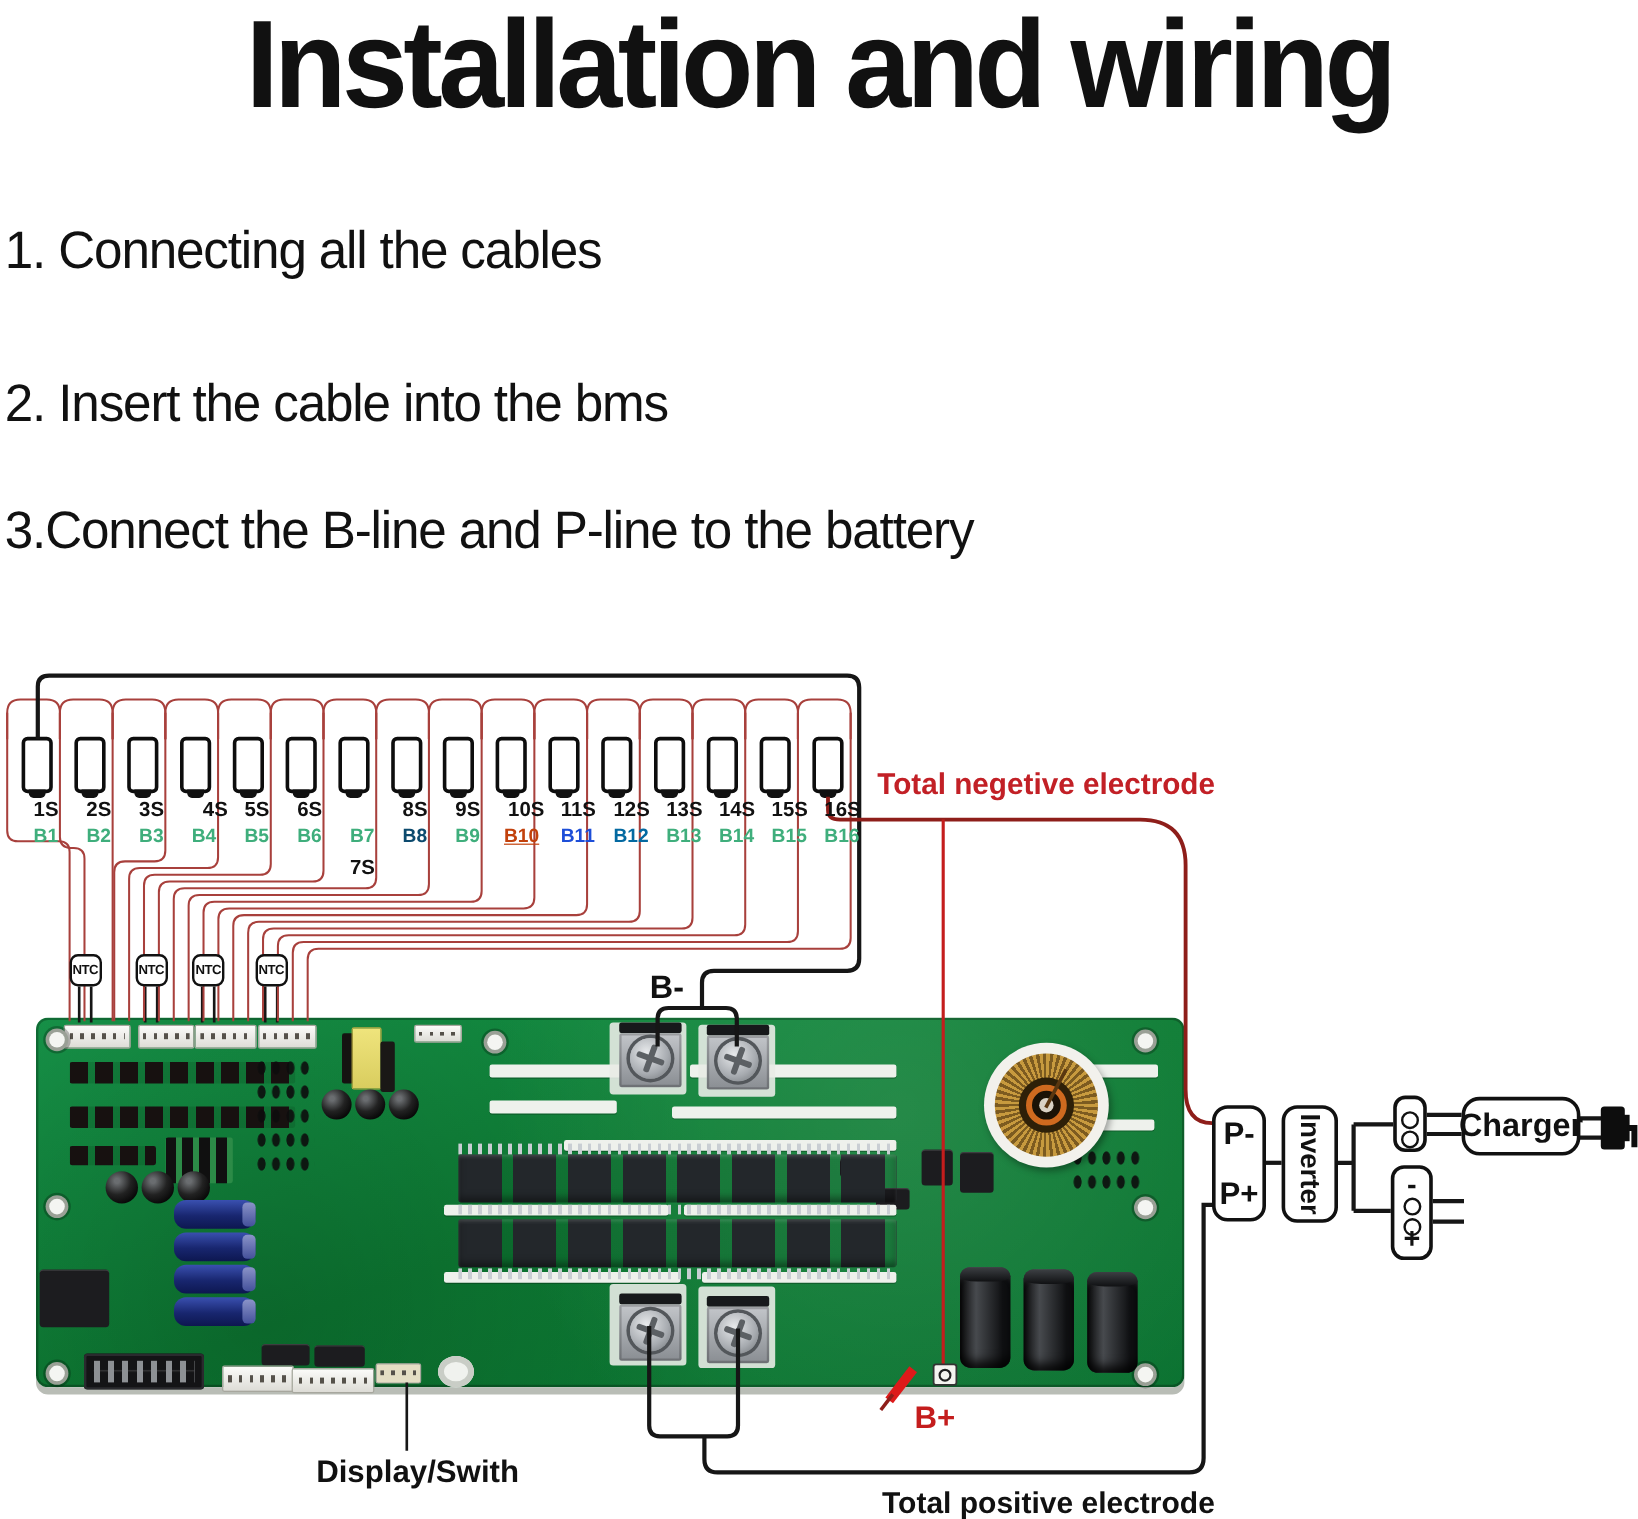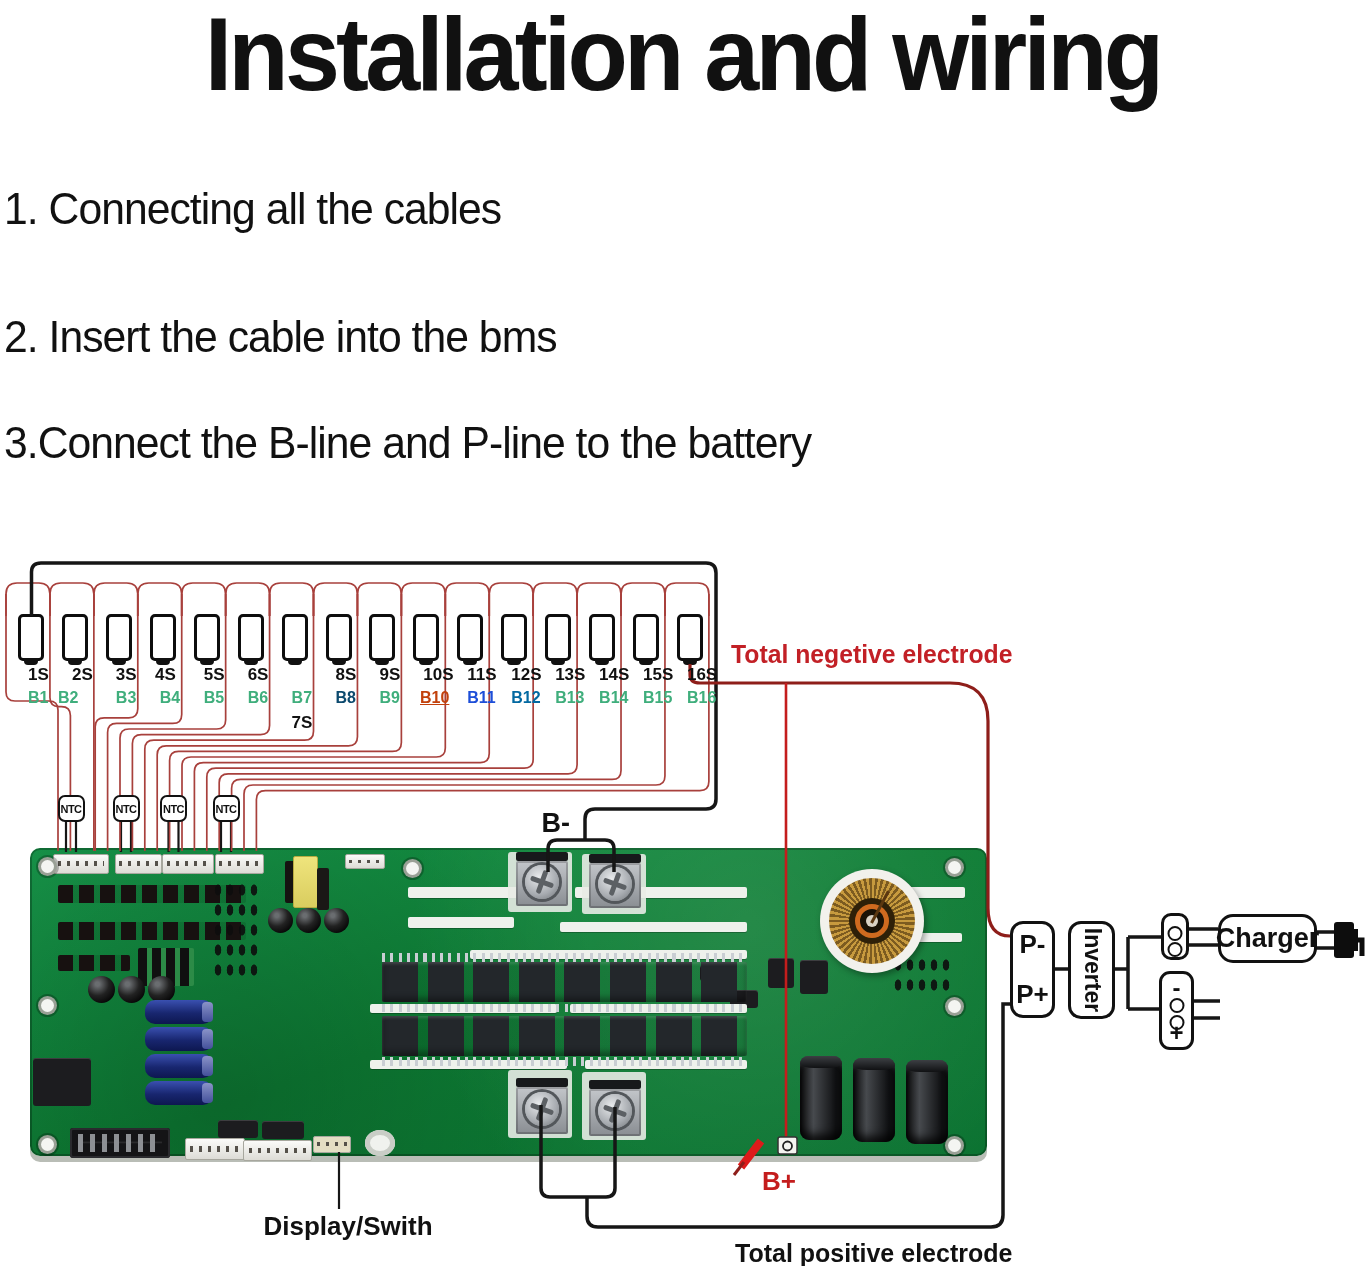--- a/index.html
+++ b/index.html
@@ -190,30 +190,30 @@
   <div id="cells">
       <div class="cell" style="left: 18px;">
         <div class="nub"></div>
       </div>
       <div class="slab" style="left: 28px;">1S</div>
       <div class="blab" style="left: 28px; color: rgb(63, 174, 124);">B1</div>
       <div class="cell" style="left: 61.93px;">
         <div class="nub"></div>
       </div>
       <div class="slab" style="left: 71.93px;">2S</div>
-      <div class="blab" style="left: 58px; color: rgb(63, 174, 124);">B2</div>
+      <div class="blab" style="left: 72px; color: rgb(63, 174, 124);">B2</div>
       <div class="cell" style="left: 105.86px;">
         <div class="nub"></div>
       </div>
       <div class="slab" style="left: 115.86px;">3S</div>
       <div class="blab" style="left: 115.86px; color: rgb(63, 174, 124);">B3</div>
       <div class="cell" style="left: 149.79px;">
         <div class="nub"></div>
       </div>
-      <div class="slab" style="left: 155px;">4S</div>
+      <div class="slab" style="left: 169px;">4S</div>
       <div class="blab" style="left: 159.79px; color: rgb(63, 174, 124);">B4</div>
       <div class="cell" style="left: 193.72px;">
         <div class="nub"></div>
       </div>
       <div class="slab" style="left: 203.72px;">5S</div>
       <div class="blab" style="left: 203.72px; color: rgb(63, 174, 124);">B5</div>
       <div class="cell" style="left: 237.65px;">
         <div class="nub"></div>
       </div>
       <div class="slab" style="left: 247.65px;">6S</div>

